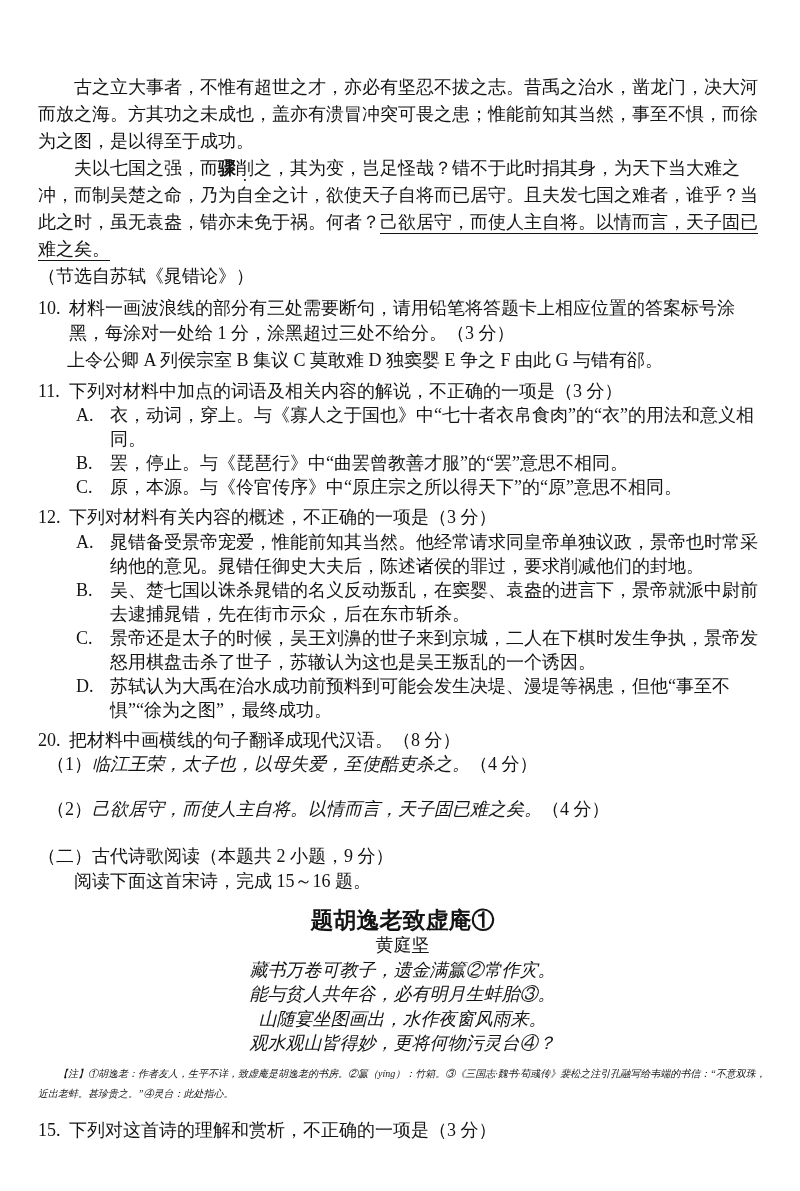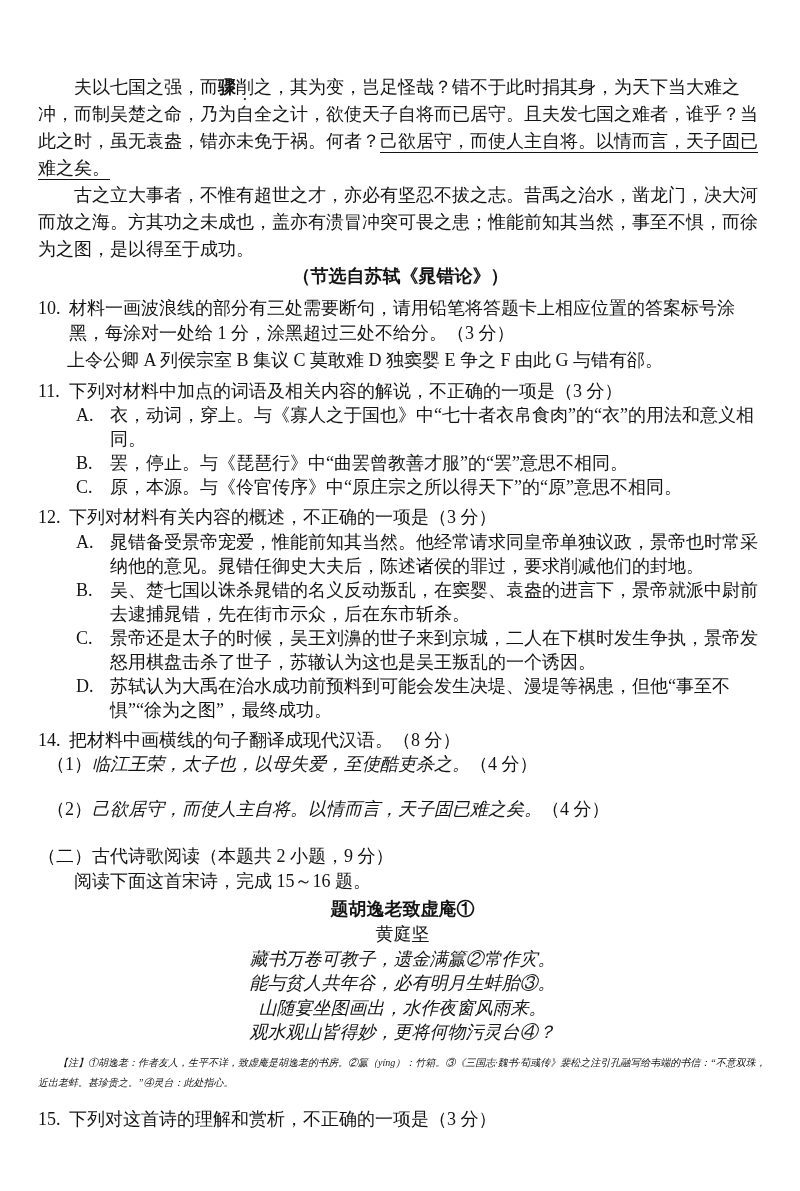--- a/index.html
+++ b/index.html
@@ -11,47 +11,47 @@
     overflow:hidden;
   }
   p{margin:0;}
   .indent{text-indent:2em;}
   .dotted-char{font-weight:700;position:relative;}
   .dotted-char::after{
     content:"·";position:absolute;left:50%;transform:translateX(-50%);
     bottom:-0.62em;font-size:13px;font-weight:700;line-height:1;
   }
   .underlined{text-decoration:underline;text-underline-offset:5px;}
-  .attribution{text-align:center;padding-right:4px;font-weight:bold;}
+  .attribution{text-align:left;padding-right:4px;}
   .q{padding-left:31px;line-height:24.5px;margin-top:6px;}
   .qnum{display:inline-block;width:31px;margin-left:-31px;}
   .sentence{padding-left:29px;line-height:24.5px;margin-top:3px;}
   .opt{padding-left:72px;line-height:24px;}
   .optlabel{display:inline-block;width:34px;margin-left:-34px;}
   .sub{padding-left:9px;line-height:24px;}
   .kai{font-style:italic;}
   .gap-md{margin-top:21px;}
   .gap-lg{margin-top:17px;}
   .section-heading{line-height:24.5px;margin-top:23px;}
   .intro{text-indent:2em;line-height:24px;}
   .center{text-align:center;}
-  .poem-title{font-weight:700;font-size:18px;line-height:25px;margin-top:4px;}
+  .poem-title{font-weight:700;font-size:23px;line-height:25px;margin-top:15px;}
   .poem-author{line-height:25px;}
   .poem-line{line-height:24.5px;font-style:italic;}
   .note{font-size:10px;line-height:20.5px;text-indent:2em;margin-top:8px;font-style:italic;}
   .q15{margin-top:13px;}
 </style>
 </head>
 <body>
 
 <div class="page">
 
+  <p class="indent">古之立大事者，不惟有超世之才，亦必有坚忍不拔之志。昔禹之治水，凿龙门，决大河而放之海。方其功之未成也，盖亦有溃冒冲突可畏之患；惟能前知其当然，事至不惧，而徐为之图，是以得至于成功。</p>
+
   <p class="indent"><span>夫以七国之强，而</span><span class="dotted-char">骤</span><span>削之，其为变，岂足怪哉？错不于此时捐其身，为天下当大难之冲，而制吴楚之命，乃为自全之计，欲使天子自将而已居守。且夫发七国之难者，谁乎？当此之时，虽无袁盎，错亦未免于祸。何者？</span><span class="underlined">己欲居守，而使人主自将。以情而言，天子固已难之矣。</span></p>
-
-  <p class="indent">古之立大事者，不惟有超世之才，亦必有坚忍不拔之志。昔禹之治水，凿龙门，决大河而放之海。方其功之未成也，盖亦有溃冒冲突可畏之患；惟能前知其当然，事至不惧，而徐为之图，是以得至于成功。</p>
 
   <p class="attribution">（节选自苏轼《晁错论》）</p>
 
   <div class="q">
     <span class="qnum">10.</span><span>材料一画波浪线的部分有三处需要断句，请用铅笔将答题卡上相应位置的答案标号涂黑，每涂对一处给 1 分，涂黑超过三处不给分。（3 分）</span>
   </div>
   <p class="sentence">上令公卿 A 列侯宗室 B 集议 C 莫敢难 D 独窦婴 E 争之 F 由此 G 与错有郤。</p>
 
   <div class="q">
     <span class="qnum">11.</span><span>下列对材料中加点的词语及相关内容的解说，不正确的一项是（3 分）</span>
@@ -76,21 +76,21 @@
     <span class="optlabel">B.</span><span>吴、楚七国以诛杀晁错的名义反动叛乱，在窦婴、袁盎的进言下，景帝就派中尉前去逮捕晁错，先在街市示众，后在东市斩杀。</span>
   </div>
   <div class="opt">
     <span class="optlabel">C.</span><span>景帝还是太子的时候，吴王刘濞的世子来到京城，二人在下棋时发生争执，景帝发怒用棋盘击杀了世子，苏辙认为这也是吴王叛乱的一个诱因。</span>
   </div>
   <div class="opt">
     <span class="optlabel">D.</span><span>苏轼认为大禹在治水成功前预料到可能会发生决堤、漫堤等祸患，但他“事至不惧”“徐为之图”，最终成功。</span>
   </div>
 
   <div class="q">
-    <span class="qnum">14.</span><span>把材料中画横线的句子翻译成现代汉语。（8 分）</span>
+    <span class="qnum">20.</span><span>把材料中画横线的句子翻译成现代汉语。（8 分）</span>
   </div>
   <p class="sub"><span>（1）</span><span class="kai">临江王荣，太子也，以母失爱，至使酷吏杀之。</span><span>（4 分）</span></p>
   <p class="sub gap-md"><span>（2）</span><span class="kai">己欲居守，而使人主自将。以情而言，天子固已难之矣。</span><span>（4 分）</span></p>
 
 
   <p class="section-heading">（二）古代诗歌阅读（本题共 2 小题，9 分）</p>
   <p class="intro">阅读下面这首宋诗，完成 15～16 题。</p>
 
   <p class="center poem-title">题胡逸老致虚庵①</p>
   <p class="center poem-author">黄庭坚</p>

